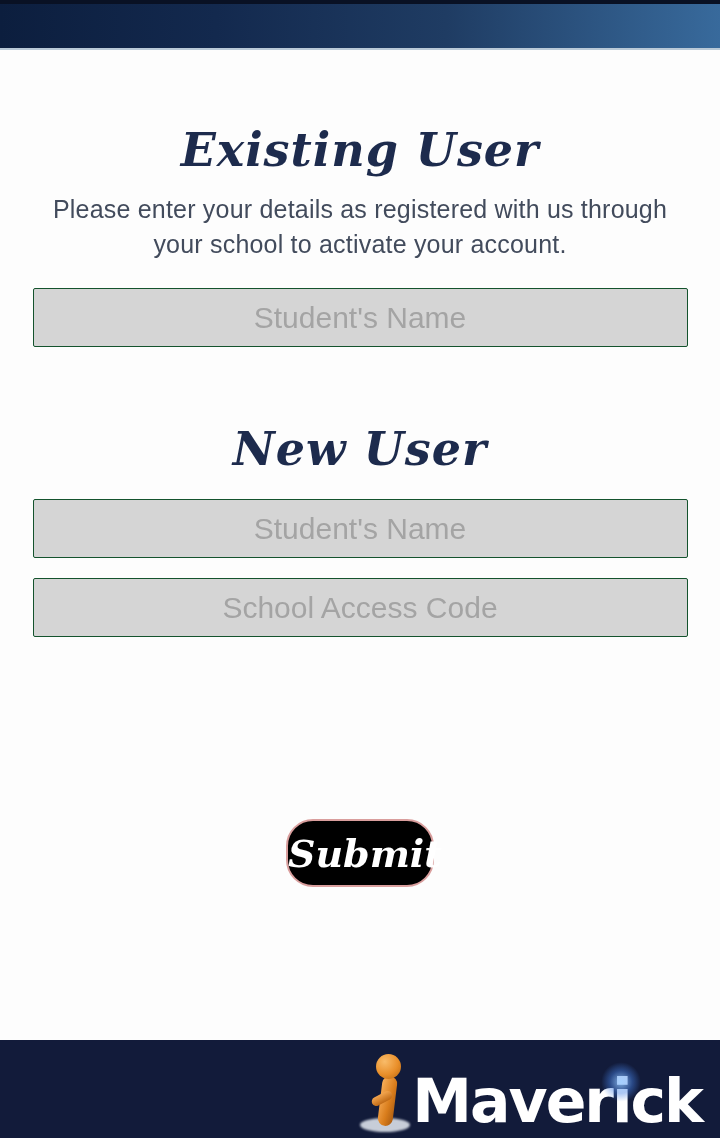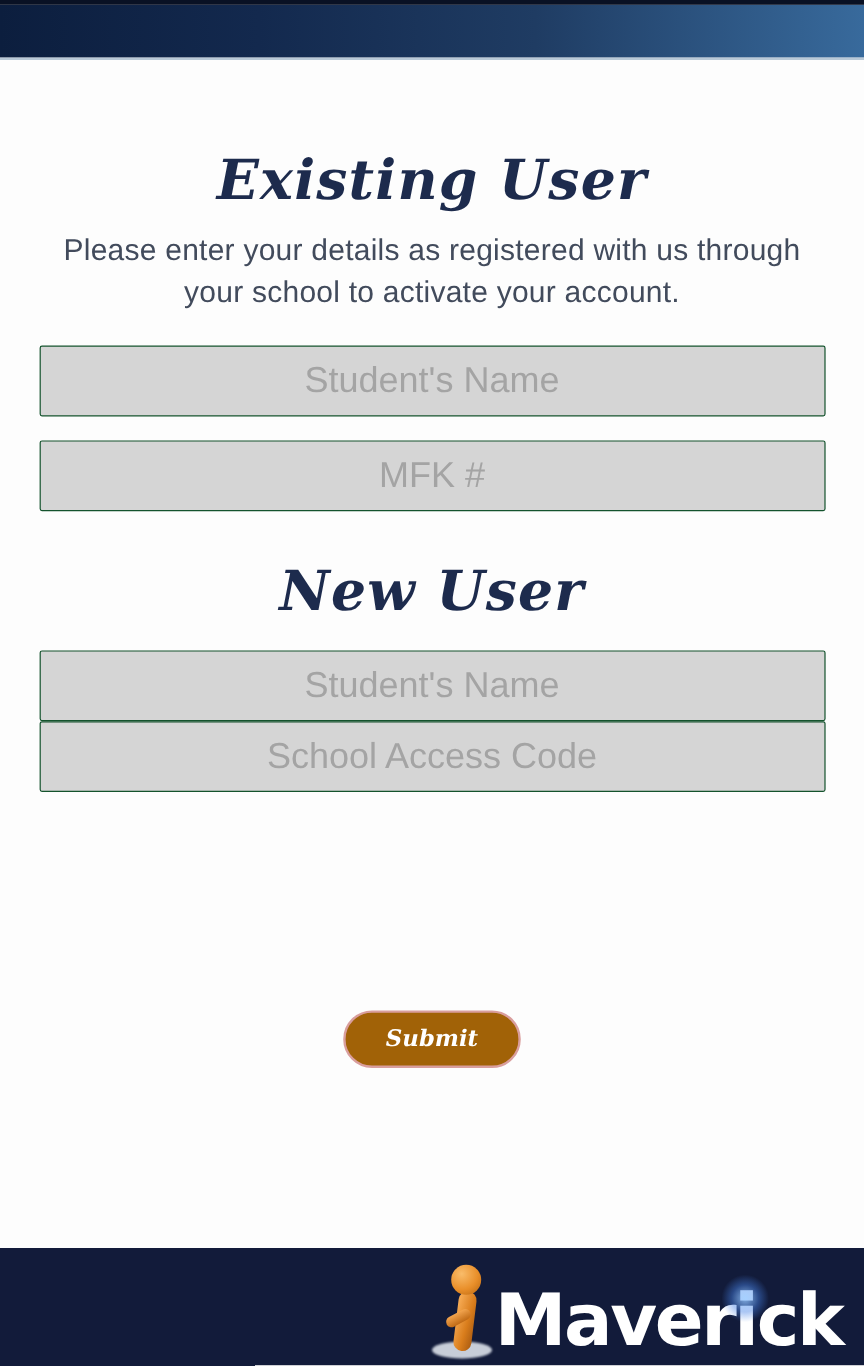--- a/index.html
+++ b/index.html
@@ -36,21 +36,21 @@
     font-family: "DejaVu Serif", serif;
     font-style: italic;
     font-weight: 700;
     font-size: 46px;
     line-height: 68px;
     color: #1d2b4d;
     letter-spacing: 1px;
     text-align: center;
   }
   .title-existing { margin-top: 66px; }
-  .title-new { margin-top: 32px; }
+  .title-new { margin-top: 68px; }
 
   .section-desc {
     margin-top: 8px;
     width: 670px;
     text-align: center;
     font-size: 25px;
     line-height: 35px;
     color: #424b5c;
     letter-spacing: 0.2px;
   }
@@ -65,34 +65,34 @@
     text-align: center;
     font-family: "Liberation Sans", sans-serif;
     font-size: 30px;
     color: #4a4a4a;
     outline: none;
   }
   .field::placeholder { color: #a4a4a4; opacity: 1; }
   .field-1 { margin-top: 26px; }
   .field-2 { margin-top: 20px; }
   .field-3 { margin-top: 16px; }
-  .field-4 { }
+  .field-4 { margin-top: 20px; }
 
   .submit-btn {
     margin-top: 182px;
     width: 148px;
-    height: 48px;
+    height: 68px;
     border-radius: 27px;
-    background: #a16207;
+    background: #000000;
     border: 2px solid #d99e9d;
     color: #ffffff;
     font-family: "DejaVu Serif", serif;
     font-style: italic;
     font-weight: 700;
-    font-size: 19px;
+    font-size: 38px;
     cursor: pointer;
   }
 
   
   .footer {
     flex: 0 0 auto;
     height: 98px;
     background: #121b3a;
     display: flex;
     justify-content: flex-end;
@@ -182,21 +182,20 @@
   <div class="topbar"></div>
 
   <div class="main">
 
     <div class="script-title title-existing">Existing User</div>
 
     <div class="section-desc">Please enter your details as registered with us through your school to activate your account.</div>
 
     <input class="field field-1" type="text" placeholder="Student's Name" style="">
 
-    <input class="field field-2" type="text" placeholder="MFK #" style="">
 
     <div class="script-title title-new">New User</div>
 
 
     <input class="field field-3" type="text" placeholder="Student's Name" style="">
 
     <input class="field field-4" type="text" placeholder="School Access Code" style="">
 
     <button class="submit-btn">Submit</button>
   </div>

